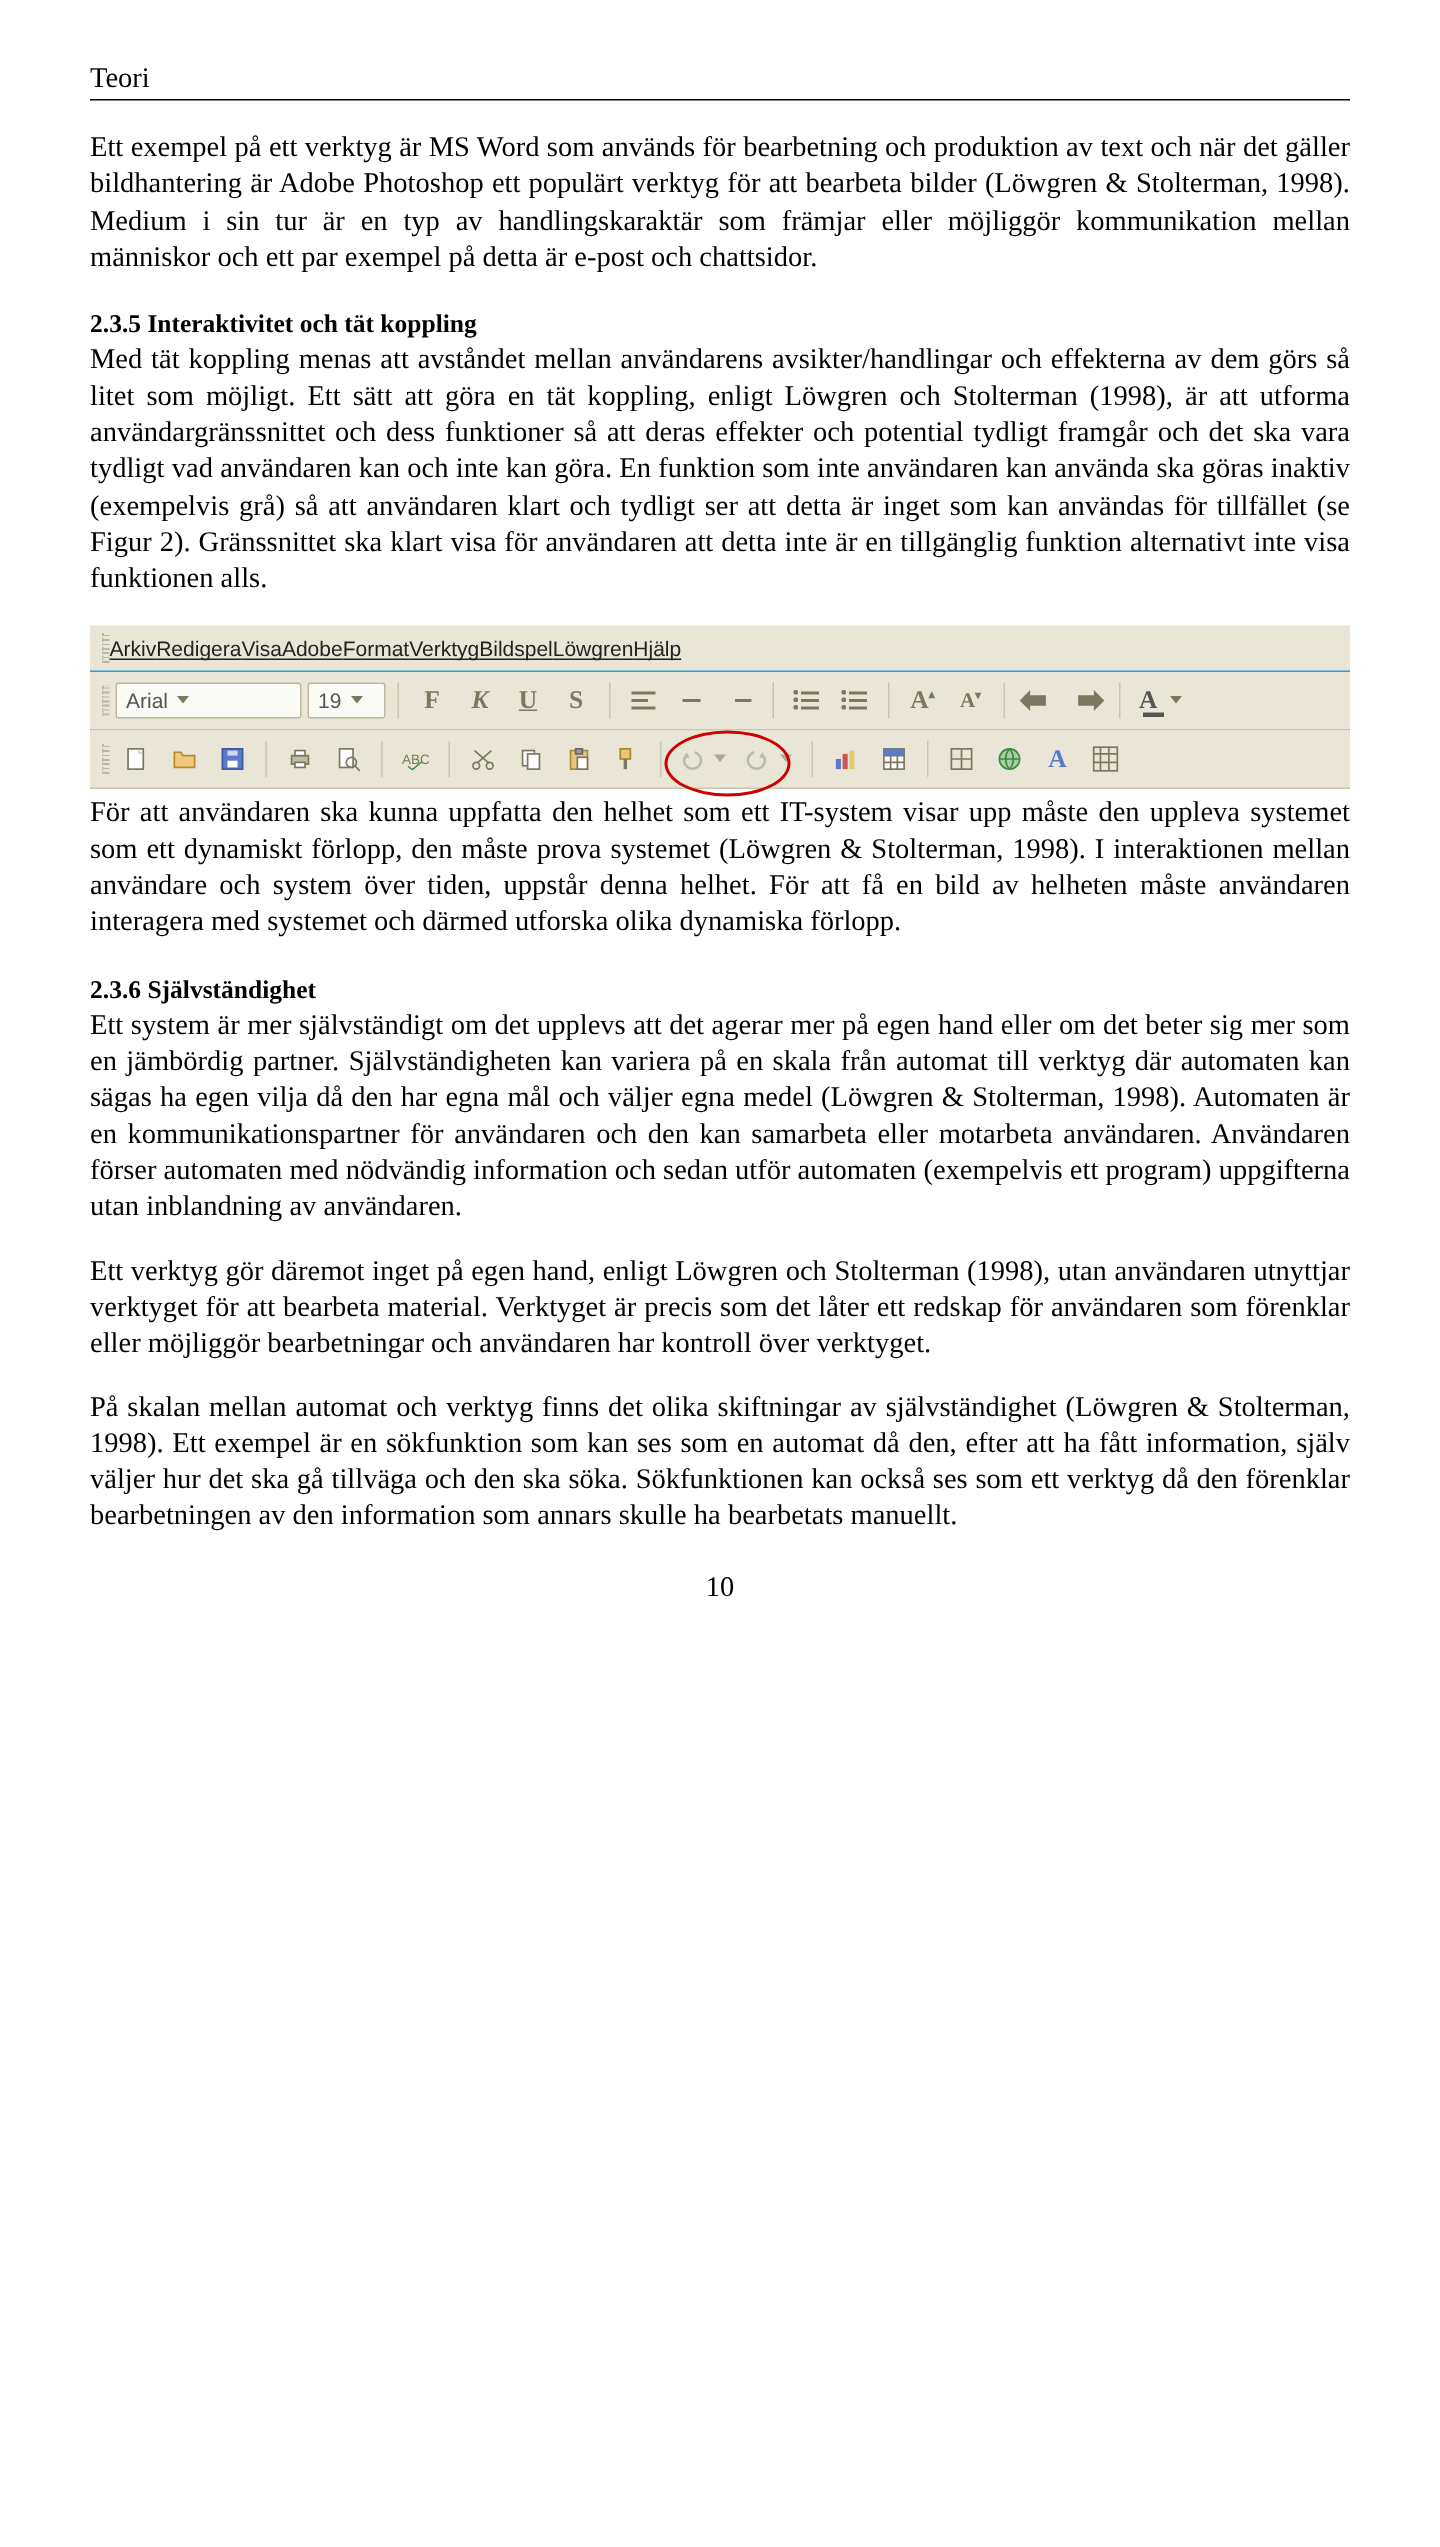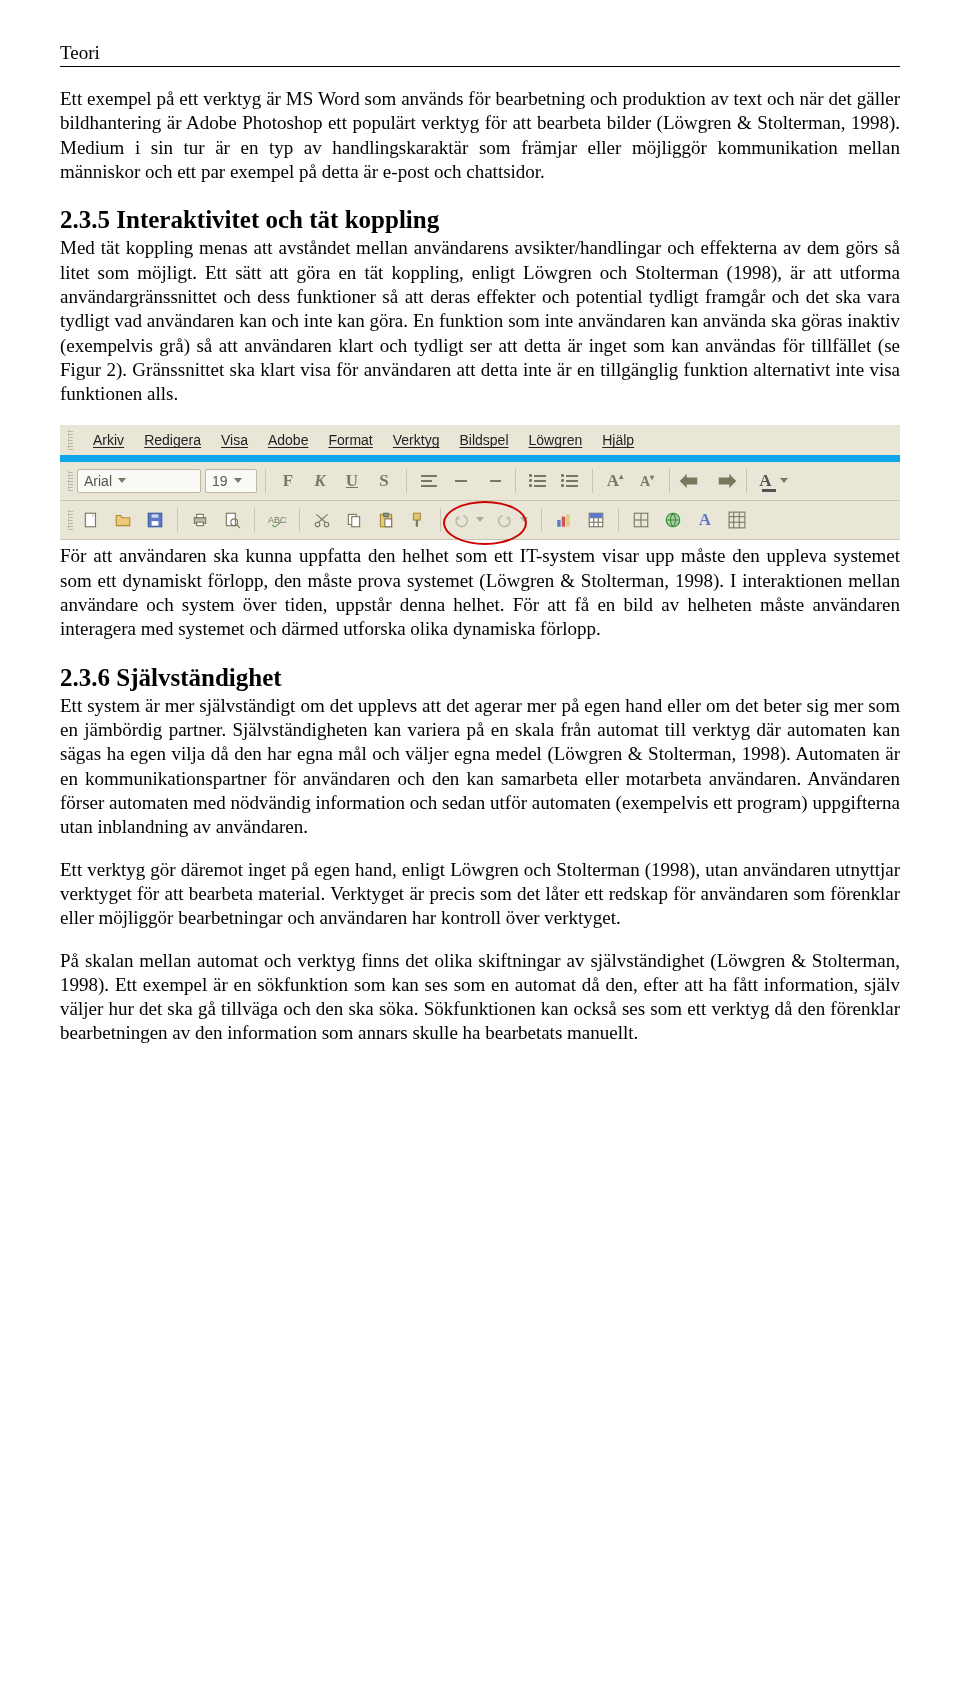--- a/index.html
+++ b/index.html
@@ -20,21 +20,21 @@
     padding-bottom: 2px;
     margin-bottom: 20px;
   }
   .body-text {
     font-size: 19px;
     line-height: 1.28;
     text-align: justify;
     margin-bottom: 18px;
   }
   .section-title {
-    font-size: 25px;
+    font-size: 17px;
     font-weight: bold;
     margin-top: 22px;
     margin-bottom: 2px;
   }
   .figure-caption {
     font-size: 19px;
     font-style: italic;
     margin-top: 6px;
     margin-bottom: 14px;
   }
@@ -69,24 +69,23 @@
     height: 18px;
     background: #d98a2b;
     border: 1px solid #b96a0b;
     border-radius: 2px;
     margin-right: 6px;
     flex-shrink: 0;
   }
   .pp-menubar {
     display: flex;
     align-items: center;
-    gap: 20px;
     background: #eae6d7;
     border-top: 1px solid #fff;
-    border-bottom: 7px solid #0ea5e9;
+    border-bottom: 1px solid #0ea5e9;
     height: 30px;
     padding-left: 8px;
     font-family: Tahoma, Arial, sans-serif;
     font-size: 14px;
     color: #222;
   }
   .pp-menubar .gripper,
   .pp-toolbar .gripper {
     width: 4px;
     height: 20px;
@@ -474,13 +473,14 @@
 
   <div class="body-text">För att användaren ska kunna uppfatta den helhet som ett IT-system visar upp måste den uppleva systemet som ett dynamiskt förlopp, den måste prova systemet (Löwgren &amp; Stolterman, 1998). I interaktionen mellan användare och system över tiden, uppstår denna helhet. För att få en bild av helheten måste användaren interagera med systemet och därmed utforska olika dynamiska förlopp.</div>
 
   <div class="section-title">2.3.6 Självständighet</div>
   <div class="body-text">Ett system är mer självständigt om det upplevs att det agerar mer på egen hand eller om det beter sig mer som en jämbördig partner. Självständigheten kan variera på en skala från automat till verktyg där automaten kan sägas ha egen vilja då den har egna mål och väljer egna medel (Löwgren &amp; Stolterman, 1998). Automaten är en kommunikationspartner för användaren och den kan samarbeta eller motarbeta användaren. Användaren förser automaten med nödvändig information och sedan utför automaten (exempelvis ett program) uppgifterna utan inblandning av användaren.</div>
 
   <div class="body-text">Ett verktyg gör däremot inget på egen hand, enligt Löwgren och Stolterman (1998), utan användaren utnyttjar verktyget för att bearbeta material. Verktyget är precis som det låter ett redskap för användaren som förenklar eller möjliggör bearbetningar och användaren har kontroll över verktyget.</div>
 
   <div class="body-text">På skalan mellan automat och verktyg finns det olika skiftningar av självständighet (Löwgren &amp; Stolterman, 1998). Ett exempel är en sökfunktion som kan ses som en automat då den, efter att ha fått information, själv väljer hur det ska gå tillväga och den ska söka. Sökfunktionen kan också ses som ett verktyg då den förenklar bearbetningen av den information som annars skulle ha bearbetats manuellt.</div>
 
+  <div class="page-num">10</div>
 </div>
 
 </body></html>

